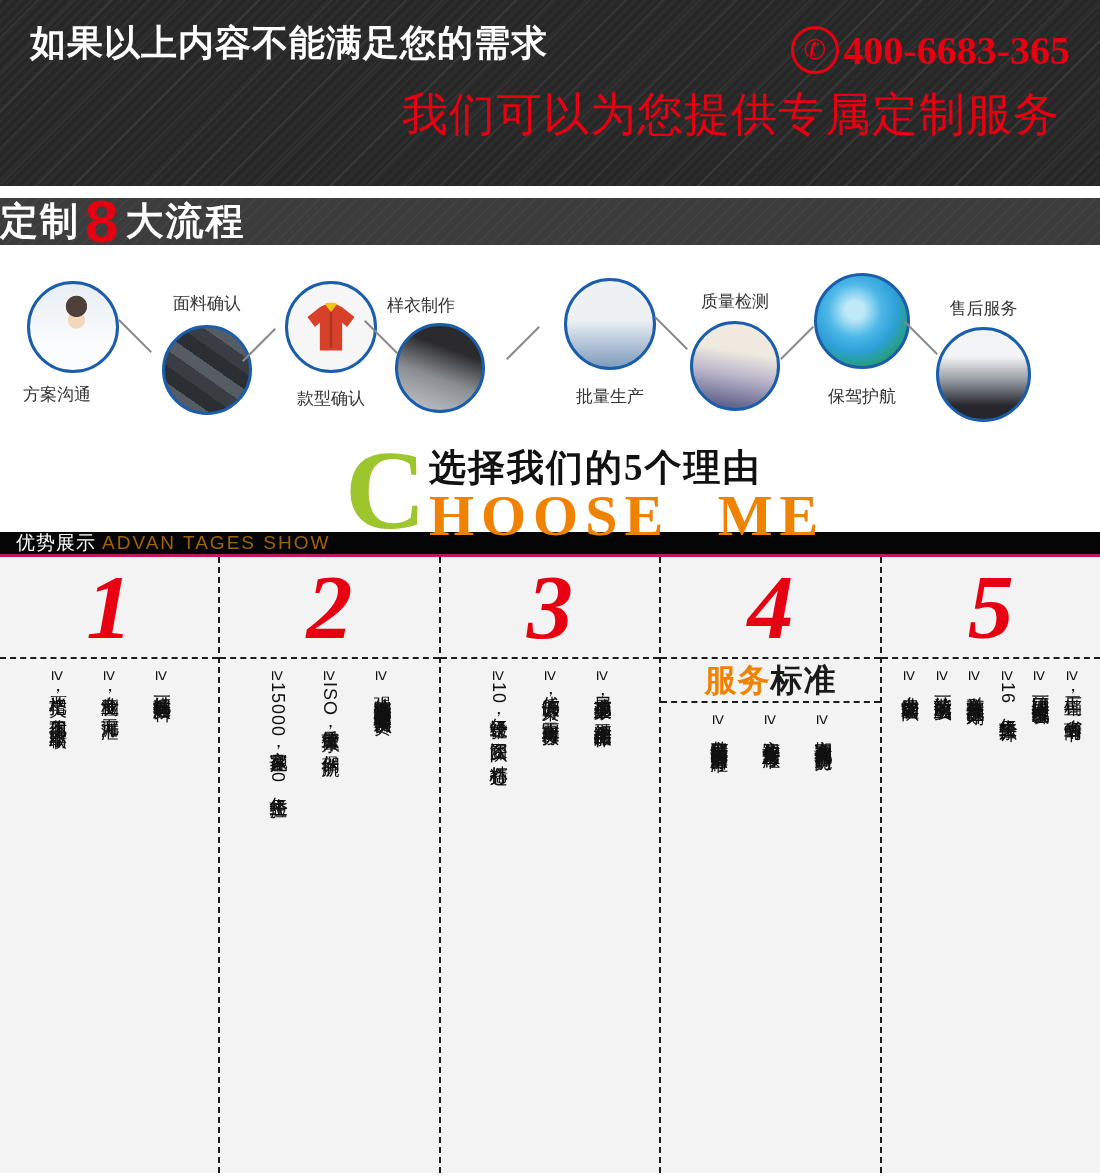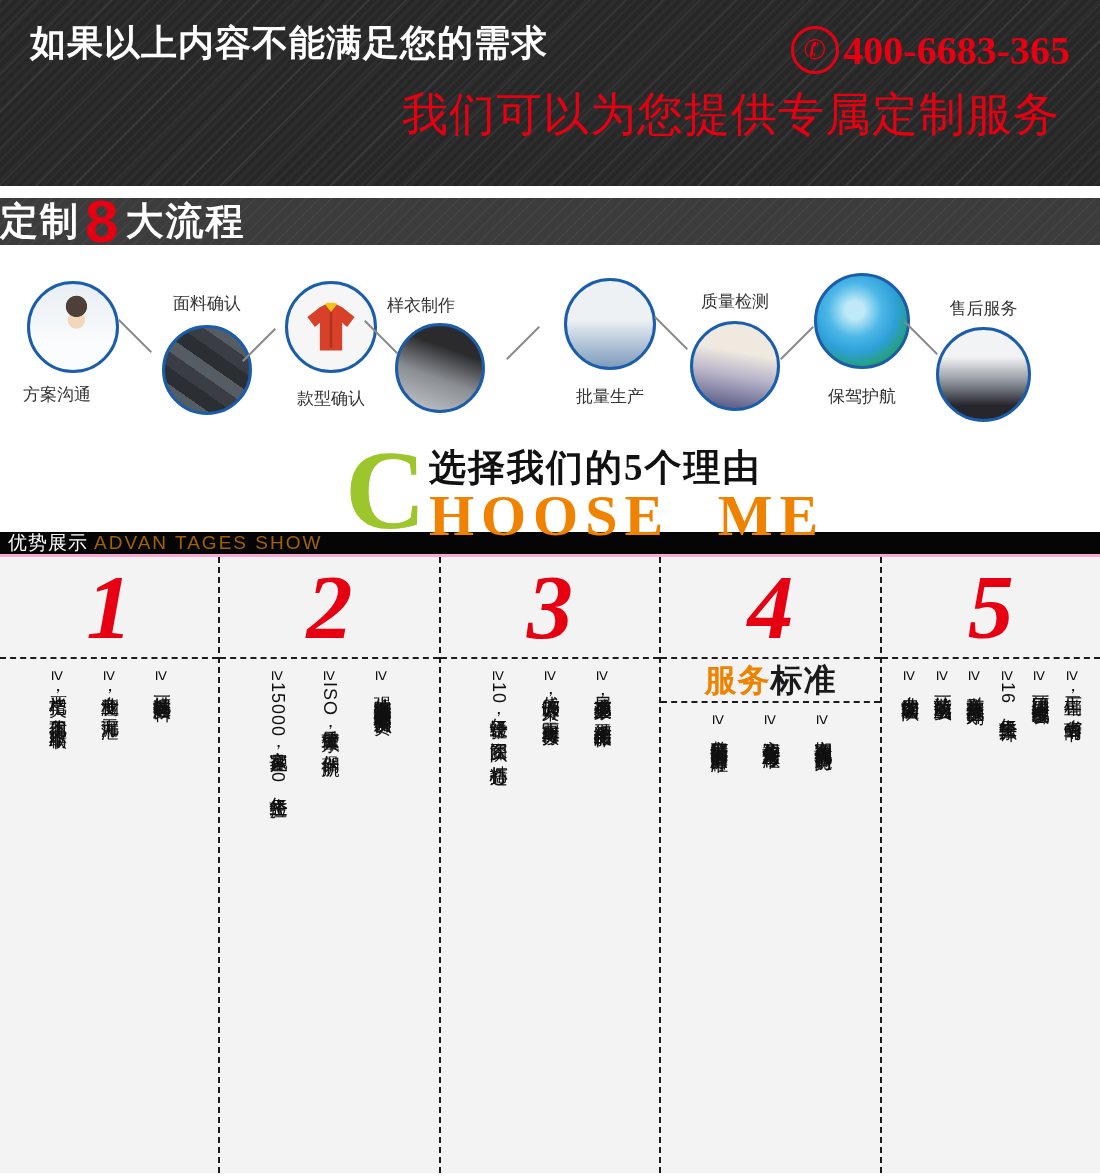--- a/index.html
+++ b/index.html
@@ -51,22 +51,22 @@
   .ph8{background:linear-gradient(180deg,#f2f3f5 0 30%,#9aa0a8 55%,#26262c 85%);}
 
   
   .choose{height:90px;background:#ffffff;display:flex;padding-left:345px;box-sizing:border-box;}
   .drop-c{font-family:"Liberation Serif",serif;font-weight:bold;font-size:112px;line-height:0.76;color:#9dc62d;margin-top:6px;}
   .choose-right{display:flex;flex-direction:column;margin-left:3px;}
   .choose-cn{font-family:"Liberation Serif",serif;font-weight:bold;font-size:37px;color:#111;letter-spacing:2px;line-height:1.08;margin-top:6px;white-space:nowrap;}
   .choose-en{font-family:"Liberation Serif",serif;font-weight:bold;font-size:58px;color:#ef8200;letter-spacing:7px;word-spacing:26px;line-height:0.95;white-space:nowrap;}
 
   
-  .adv-bar{height:22px;background:#050505;border-bottom:3px solid #f9a8d4;
-    display:flex;align-items:center;padding-left:8px;font-size:19px;line-height:22px;}
+  .adv-bar{height:22px;background:#050505;border-bottom:3px solid #be185d;
+    display:flex;align-items:center;padding-left:16px;font-size:19px;line-height:22px;}
   .adv-bar .cn{color:#ffffff;letter-spacing:1px;}
   .adv-bar .en{color:#a16207;margin-left:6px;letter-spacing:2px;}
 
   
   .grid{display:flex;height:616px;background:#f3f3f3;}
   .col{flex:1 1 0;display:flex;flex-direction:column;box-sizing:border-box;}
   .col.sep{border-right:2px dashed #1c1c1c;}
   .num{height:100px;border-bottom:2px dashed #1c1c1c;text-align:center;
     font-family:"Liberation Serif",serif;font-style:italic;font-weight:bold;font-size:92px;line-height:100px;color:#e60012;}
   .hdr{height:42px;border-bottom:2px dashed #1c1c1c;text-align:center;font-size:32px;font-weight:bold;line-height:42px;letter-spacing:1px;white-space:nowrap;}

